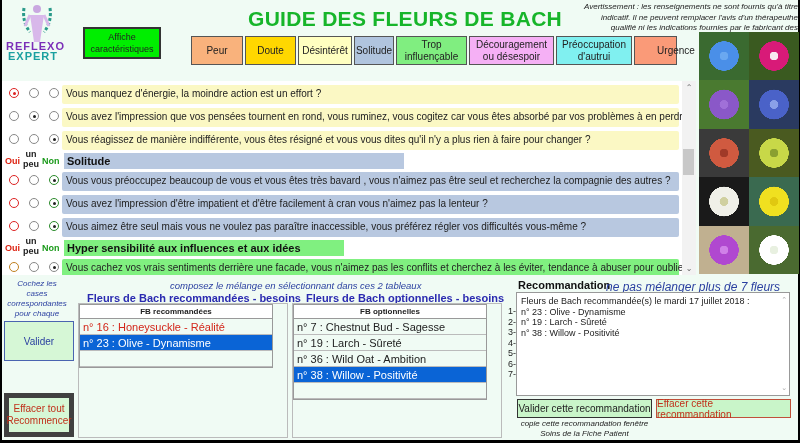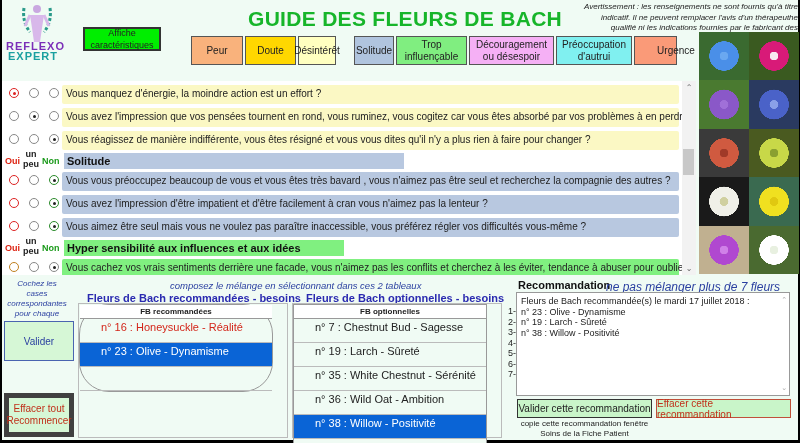--- a/index.html
+++ b/index.html
@@ -6,21 +6,21 @@
   html, body { width: 800px; height: 443px; overflow: hidden; background: #000; }
   body { font-family: "Liberation Sans", sans-serif; font-size: 11px; color: #222; }
   .app { position: absolute; left: 2px; top: 0; width: 796px; height: 440px; background: #f0fbf4; }
 
   
   .logo { position: absolute; left: 4px; top: 2px; width: 62px; height: 58px; }
   .logo .figure { position: absolute; left: 14px; top: 0; width: 34px; height: 40px; }
   .logo .t1 { position: absolute; left: 0; top: 38px; font-weight: bold; font-size: 11px; letter-spacing: 1px; color: #7b2fb8; }
   .logo .t2 { position: absolute; left: 2px; top: 48px; font-weight: bold; font-size: 11px; letter-spacing: 1px; color: #19a0a0; }
 
-  .btn-carac { position: absolute; left: 81px; top: 27px; width: 78px; height: 24px; background: #00ee00; border: 2px solid #333;
+  .btn-carac { position: absolute; left: 81px; top: 27px; width: 78px; height: 32px; background: #00ee00; border: 2px solid #333;
     font-size: 9px; text-align: center; display: flex; align-items: center; justify-content: center; line-height: 12px; padding: 2px; }
 
   .title { position: absolute; left: 246px; top: 7px; font-size: 21px; font-weight: bold; color: #17b52a; letter-spacing: 0.3px; }
 
   .cat-btn { position: absolute; top: 36px; height: 29px; border: 1px solid #555; font-size: 10px; text-align: center;
     display: flex; align-items: center; justify-content: center; line-height: 12px; color: #222; }
 
   .warning { position: absolute; left: 578px; top: 2px; width: 218px; font-size: 8px; font-style: italic; text-align: right; line-height: 10.5px; color: #222; }
 
   .flowers { position: absolute; left: 697px; top: 32px; width: 100px; height: 242px; display: grid; grid-template-columns: 50px 50px; grid-template-rows: repeat(5, 48.4px); }
@@ -55,36 +55,36 @@
     color: #2a3fa0; font-size: 10px; display: flex; align-items: center; justify-content: center; }
   .btn-effacer-tout { position: absolute; left: 2px; top: 393px; width: 70px; height: 44px; background: #d6f7d6; border: 5px solid #404040;
     color: #c0301a; font-size: 10px; display: flex; align-items: center; justify-content: center; text-align: center; line-height: 12px; }
 
   .compose { position: absolute; left: 168px; top: 280px; font-size: 9.5px; font-style: italic; color: #2a3fa0; }
   .list-title { position: absolute; top: 292px; font-size: 11px; font-weight: bold; color: #2a2ab0; }
 
   .list-wrap { position: absolute; top: 303px; height: 135px; border: 1px solid #bbb; background: #f0fbf4; }
   .list { position: absolute; left: 0; top: 0; border: 1px solid #999; background: #f0fbf4; }
   .list .hdr { height: 14px; font-size: 8px; font-weight: bold; text-align: center; line-height: 14px; border-bottom: 1px solid #999; background: #fff; }
-  .list .item { height: 24px; font-size: 11px; line-height: 16px; padding-left: 21px; border-bottom: 1px solid #bbb; white-space: nowrap; color: #222; }
+  .list .item { height: 16px; font-size: 11px; line-height: 16px; padding-left: 3px; border-bottom: 1px solid #bbb; white-space: nowrap; color: #222; }
   .list .item.sel { background: #0a64d6; color: #fff; }
   .list .item.red { color: #d3261a; }
 
   .reco-title { position: absolute; left: 516px; top: 279px; font-size: 11px; font-weight: bold; color: #111; text-align: right; }
   .reco-sub { position: absolute; left: 604px; top: 280px; font-size: 12px; font-style: italic; color: #2a3fa0; }
   .reco-nums { position: absolute; left: 506px; top: 306px; font-size: 9px; line-height: 10.5px; color: #222; }
   .reco-box { position: absolute; left: 514px; top: 292px; width: 274px; height: 104px; background: #fff; border: 1px solid #999; padding: 3px 4px; font-size: 9px; line-height: 10.5px; color: #222; }
   .reco-box .sb { position: absolute; right: 2px; top: 2px; font-size: 7px; color: #aaa; }
   .reco-box .sb2 { position: absolute; right: 2px; bottom: 2px; font-size: 7px; color: #aaa; }
 
   .btn-valider-reco { position: absolute; left: 515px; top: 399px; width: 135px; height: 19px; background: #c9f5c9; border: 1px solid #333;
     font-size: 10px; display: flex; align-items: center; justify-content: center; color: #222; }
   .btn-effacer-reco { position: absolute; left: 654px; top: 399px; width: 135px; height: 19px; background: #c9f5c9; border: 1px solid #c0503a;
     font-size: 10px; display: flex; align-items: center; justify-content: center; color: #c0301a; }
-  .copy-note { position: absolute; left: 515px; top: 419px; width: 135px; font-size: 8px; text-align: center; line-height: 10px; color: #222; }
+  .copy-note { position: absolute; left: 515px; top: 419px; width: 135px; font-size: 8px; font-style: italic; text-align: center; line-height: 10px; color: #222; }
 </style>
 </head>
 <body>
 
 <div class="app">
 
   <div class="logo">
     <svg class="figure" viewBox="0 0 34 40">
       <path d="M4 6 Q2 20 10 30" stroke="#2a9a8a" stroke-width="3" fill="none" stroke-dasharray="3 2"></path>
       <path d="M30 6 Q32 20 24 30" stroke="#2a9a8a" stroke-width="3" fill="none" stroke-dasharray="3 2"></path>
@@ -95,21 +95,21 @@
     <div class="t1">REFLEXO</div>
     <div class="t2">EXPERT</div>
   </div>
 
   <div class="btn-carac">Affiche caractéristiques</div>
 
   <div class="title">GUIDE DES FLEURS DE BACH</div>
 
   <div class="cat-btn" style="left: 189px; width: 52px; background: rgb(249, 178, 124);">Peur</div>
   <div class="cat-btn" style="left: 243px; width: 51px; background: rgb(255, 215, 0);">Doute</div>
-  <div class="cat-btn" style="left: 296px; width: 38px; background: rgb(255, 255, 192);">Désintérêt</div>
+  <div class="cat-btn" style="left: 296px; width: 54px; background: rgb(255, 255, 192);">Désintérêt</div>
   <div class="cat-btn" style="left: 352px; width: 40px; background: rgb(176, 196, 222);">Solitude</div>
   <div class="cat-btn" style="left: 394px; width: 71px; background: rgb(128, 238, 128);">Trop influençable</div>
   <div class="cat-btn" style="left: 467px; width: 85px; background: rgb(245, 176, 245);">Découragement ou désespoir</div>
   <div class="cat-btn" style="left: 554px; width: 76px; background: rgb(128, 240, 240);">Préoccupation d'autrui</div>
   <div class="cat-btn" style="left: 632px; width: 42px; background: rgb(250, 154, 120); padding-left: 41px;">Urgence</div>
 
   <div class="warning">Avertissement : les renseignements ne sont fournis qu'à titre indicatif. Il ne peuvent remplacer l'avis d'un thérapeuthe qualifié ni les indications fournies par le fabricant des produits.</div>
 
   <div class="flowers" id="flowers">
       <div class="flower" style="background: radial-gradient(circle, rgb(106, 168, 240) 0px, rgb(106, 168, 240) 12%, rgb(74, 143, 232) 13%, rgb(74, 143, 232) 42%, rgb(58, 106, 48) 43%);"></div>
@@ -199,35 +199,34 @@
   </div>
 
   <div class="help">Cochez les cases correspondantes pour chaque affirmation ci-dessus puis validez</div>
   <div class="btn-valider">Valider</div>
   <div class="btn-effacer-tout">Effacer tout Recommencer</div>
 
   <div class="compose">composez le mélange en sélectionnant dans ces 2 tableaux</div>
 
   <div class="list-title" style="left:85px;">Fleurs de Bach recommandées - besoins</div>
   <div class="list-wrap" style="left:76px;width:210px;">
-    <div class="list" style="width:194px;border-radius:30px;">
+    <div class="list" style="width:194px;">
       <div class="hdr">FB recommandées</div>
       <div class="item red">n° 16 : Honeysuckle - Réalité</div>
       <div class="item sel">n° 23 : Olive - Dynamisme</div>
       <div class="item"></div>
     </div>
   </div>
 
   <div class="list-title" style="left:304px;">Fleurs de Bach optionnelles - besoins</div>
   <div class="list-wrap" style="left:290px;width:210px;">
     <div class="list" style="width:194px;">
       <div class="hdr">FB optionnelles</div>
       <div class="item">n° 7 : Chestnut Bud - Sagesse</div>
       <div class="item">n° 19 : Larch - Sûreté</div>
-      <div class="item">n° 35 : White Chestnut - Sérénité</div>
       <div class="item">n° 36 : Wild Oat - Ambition</div>
       <div class="item sel">n° 38 : Willow - Positivité</div>
       <div class="item"></div>
     </div>
   </div>
 
   <div class="reco-title">Recommandation</div>
   <div class="reco-sub">ne pas mélanger plus de 7 fleurs</div>
   <div class="reco-nums">
     <div>1-</div>

